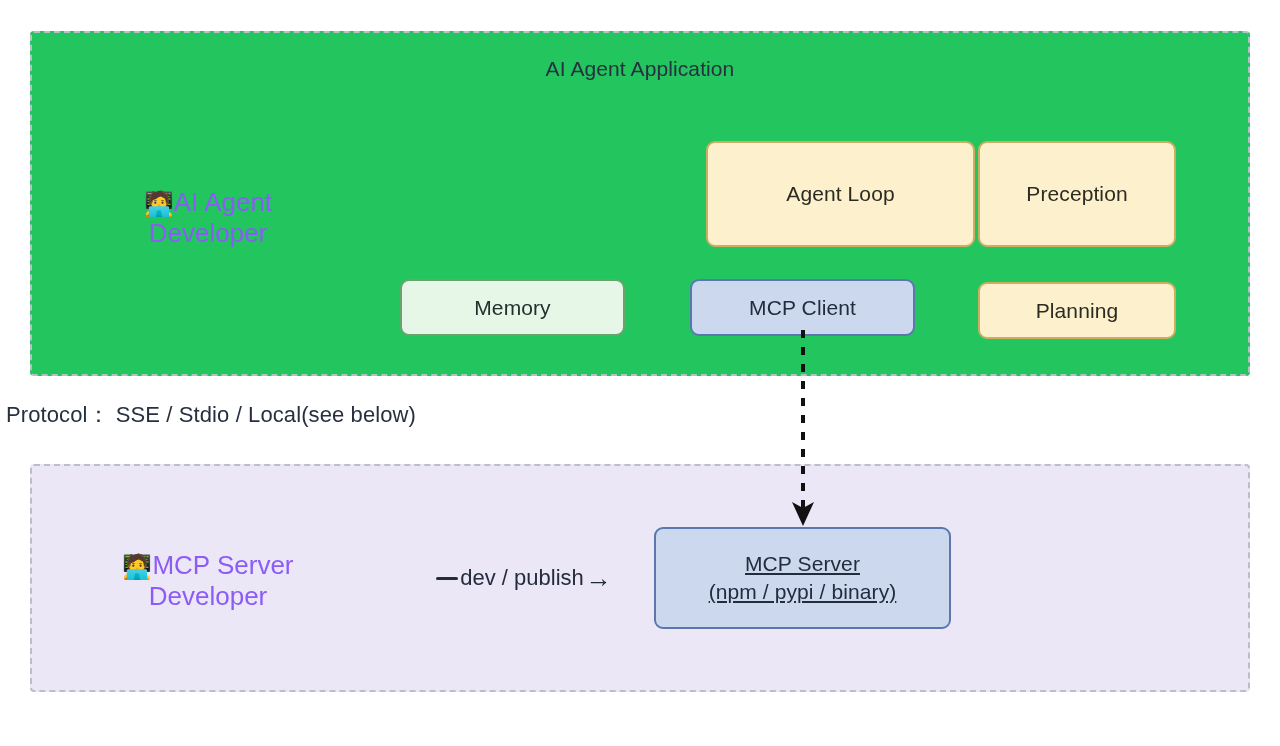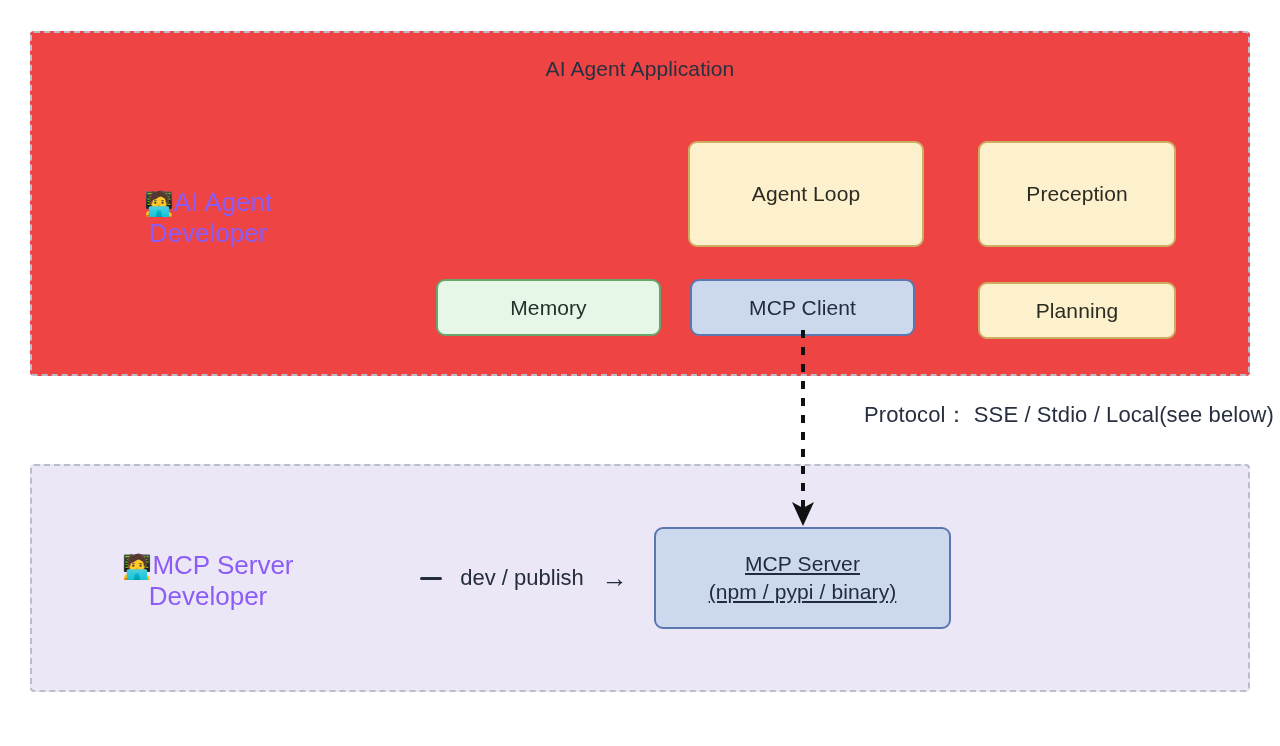--- a/index.html
+++ b/index.html
@@ -26,21 +26,21 @@
     position: absolute;
     border: 2px dashed #b9bfc9;
     border-radius: 4px;
     box-sizing: border-box;
   }
   .group-agent {
     left: 30px;
     top: 31px;
     width: 1220px;
     height: 345px;
-    background: #ef4444;
+    background: #22c55e;
   }
   .group-server {
     left: 30px;
     top: 464px;
     width: 1220px;
     height: 228px;
     background: #ece7f7;
   }
 
   
@@ -95,43 +95,42 @@
   }
   .box-yellow {
     background: #fdf0cd;
     border: 2px solid #ccae61;
     color: #2b2b22;
   }
   .box-green {
     background: #e6f6e7;
     border: 2px solid #68a46c;
     color: #22312a;
-    margin-left: 36px;
   }
   .box-blue {
     background: #ccd8ee;
     border: 2px solid #5c77b0;
     color: #232c3d;
   }
 
   .b-prompt   { left: 400px; top: 141px; width: 225px; height: 106px; }
-  .b-loop     { left: 688px; top: 141px; width: 236px; height: 106px; }
+  .b-loop     { left: 706px; top: 141px; width: 269px; height: 106px; }
   .b-prec     { left: 978px; top: 141px; width: 198px; height: 106px; }
   .b-memory   { left: 400px; top: 279px; width: 225px; height: 57px; }
   .b-mcpclient{ left: 690px; top: 279px; width: 225px; height: 57px; }
   .b-planning { left: 978px; top: 282px; width: 198px; height: 57px; }
   .b-mcpserver{ left: 654px; top: 527px; width: 297px; height: 102px; text-decoration: underline; }
 
   
   .protocol-label {
     position: absolute;
     left: 0;
     top: 400px;
     width: 1280px;
-    text-align: right;
+    text-align: left;
     font-size: 22px;
     color: #27303f;
     letter-spacing: 0.1px;
     z-index: 3;
   }
   .protocol-label .proto-pad {
     display: inline-block;
     background: #ffffff;
     padding: 0 6px;
   }
@@ -148,21 +147,21 @@
   
   .devpublish {
     position: absolute;
     left: 398px;
     top: 560px;
     width: 252px;
     height: 36px;
     display: flex;
     align-items: center;
     justify-content: center;
-    gap: 18px;
+    gap: 2px;
     font-size: 22px;
     color: #232c3d;
   }
   .dp-dash {
     display: inline-block;
     width: 22px;
     height: 3px;
     background: #232c3d;
     border-radius: 2px;
   }

